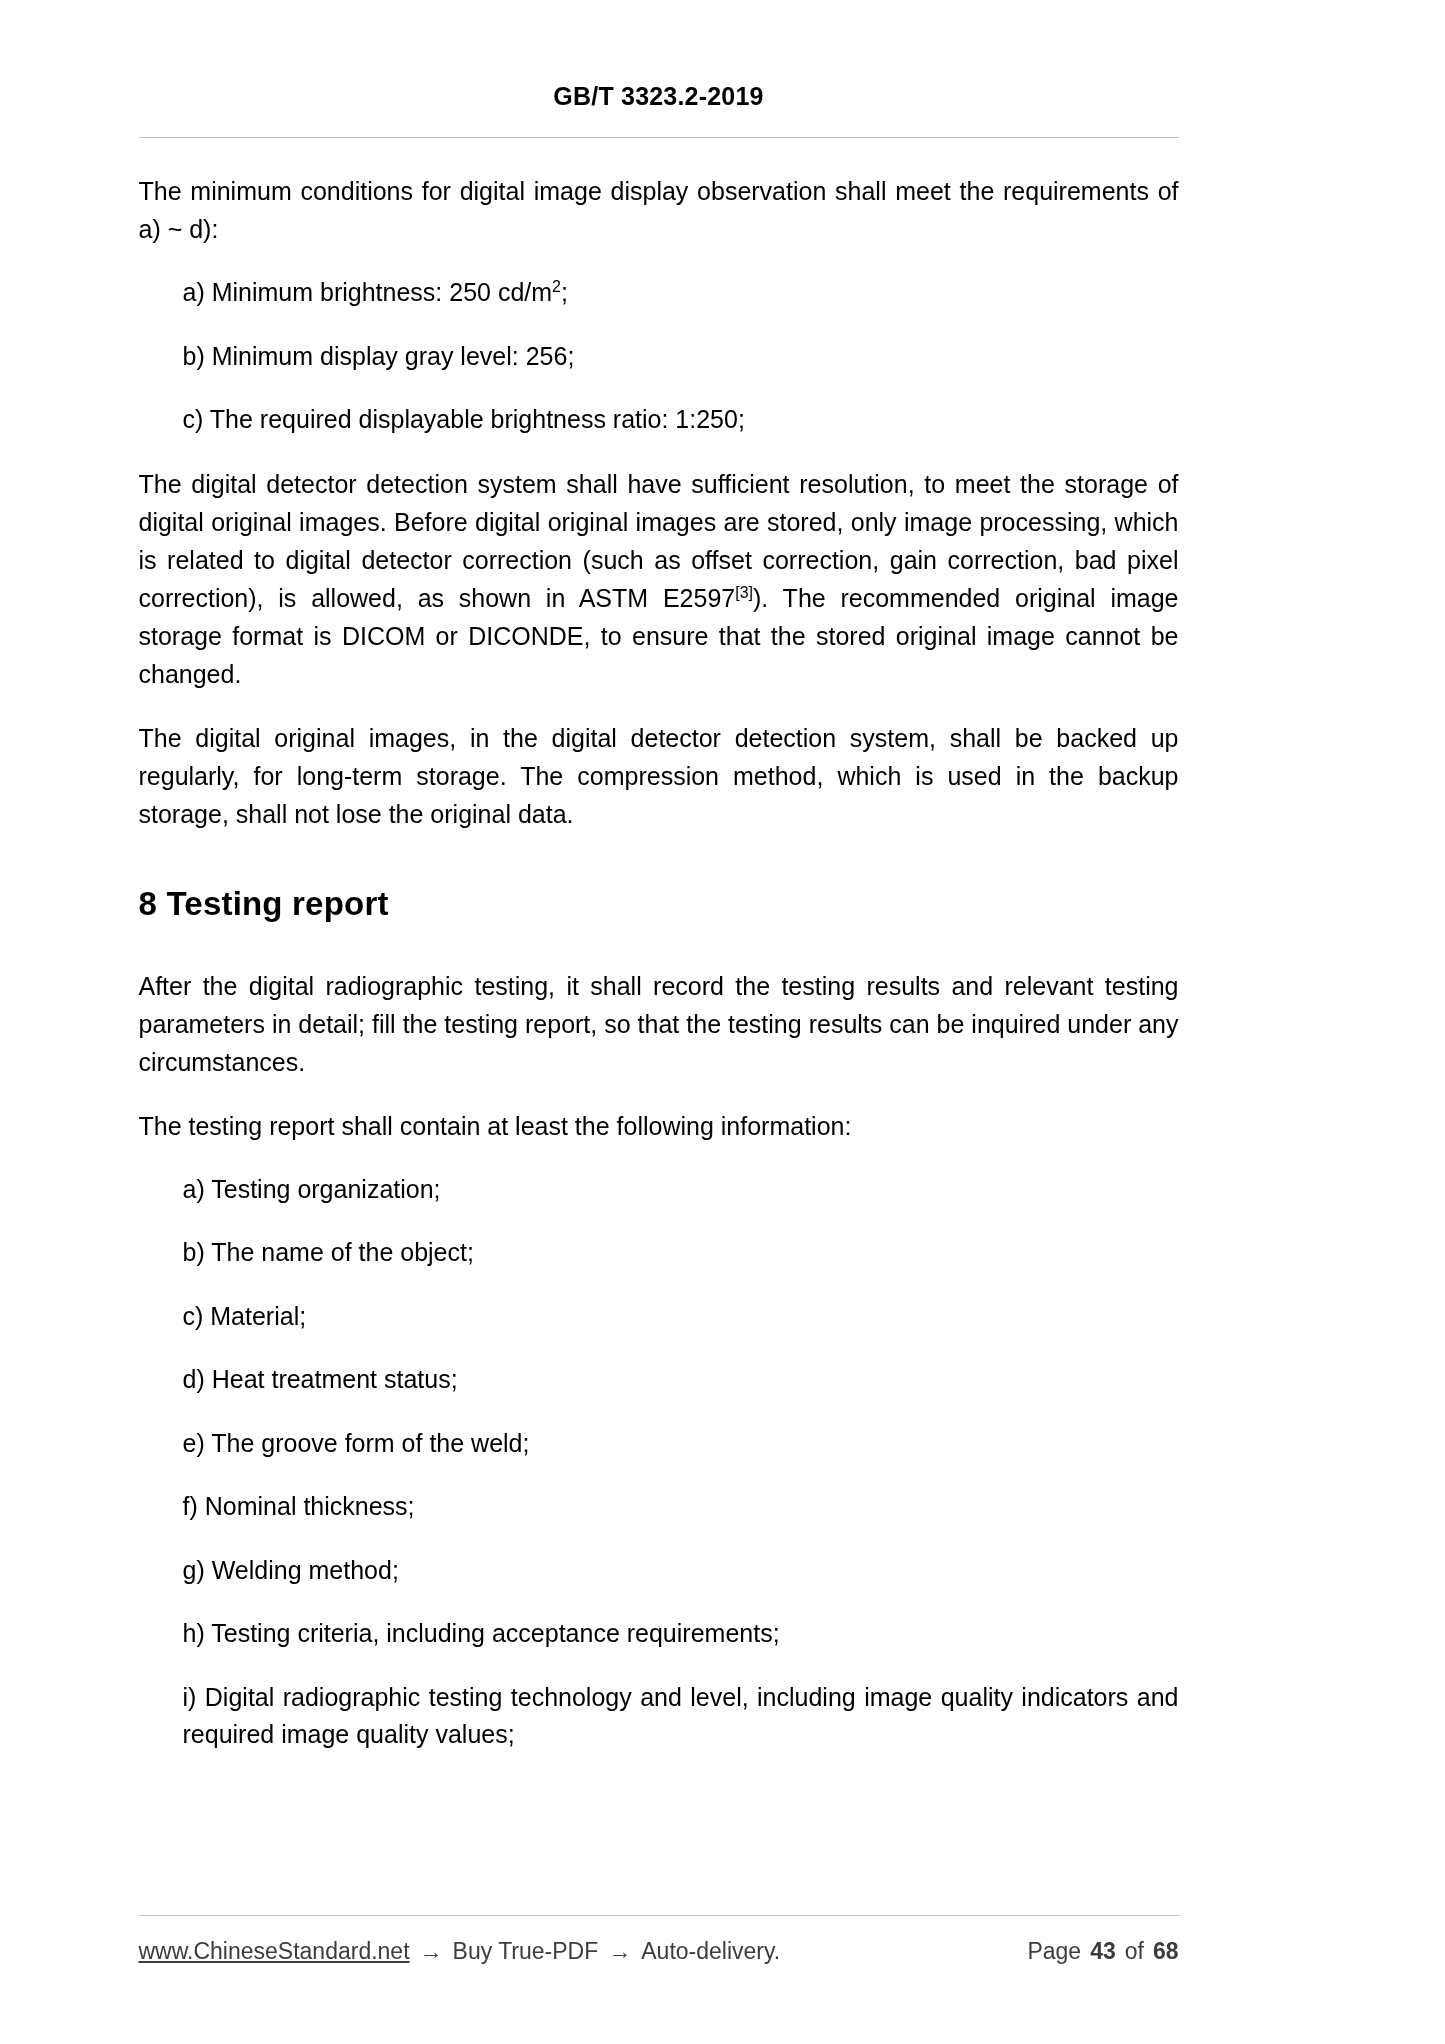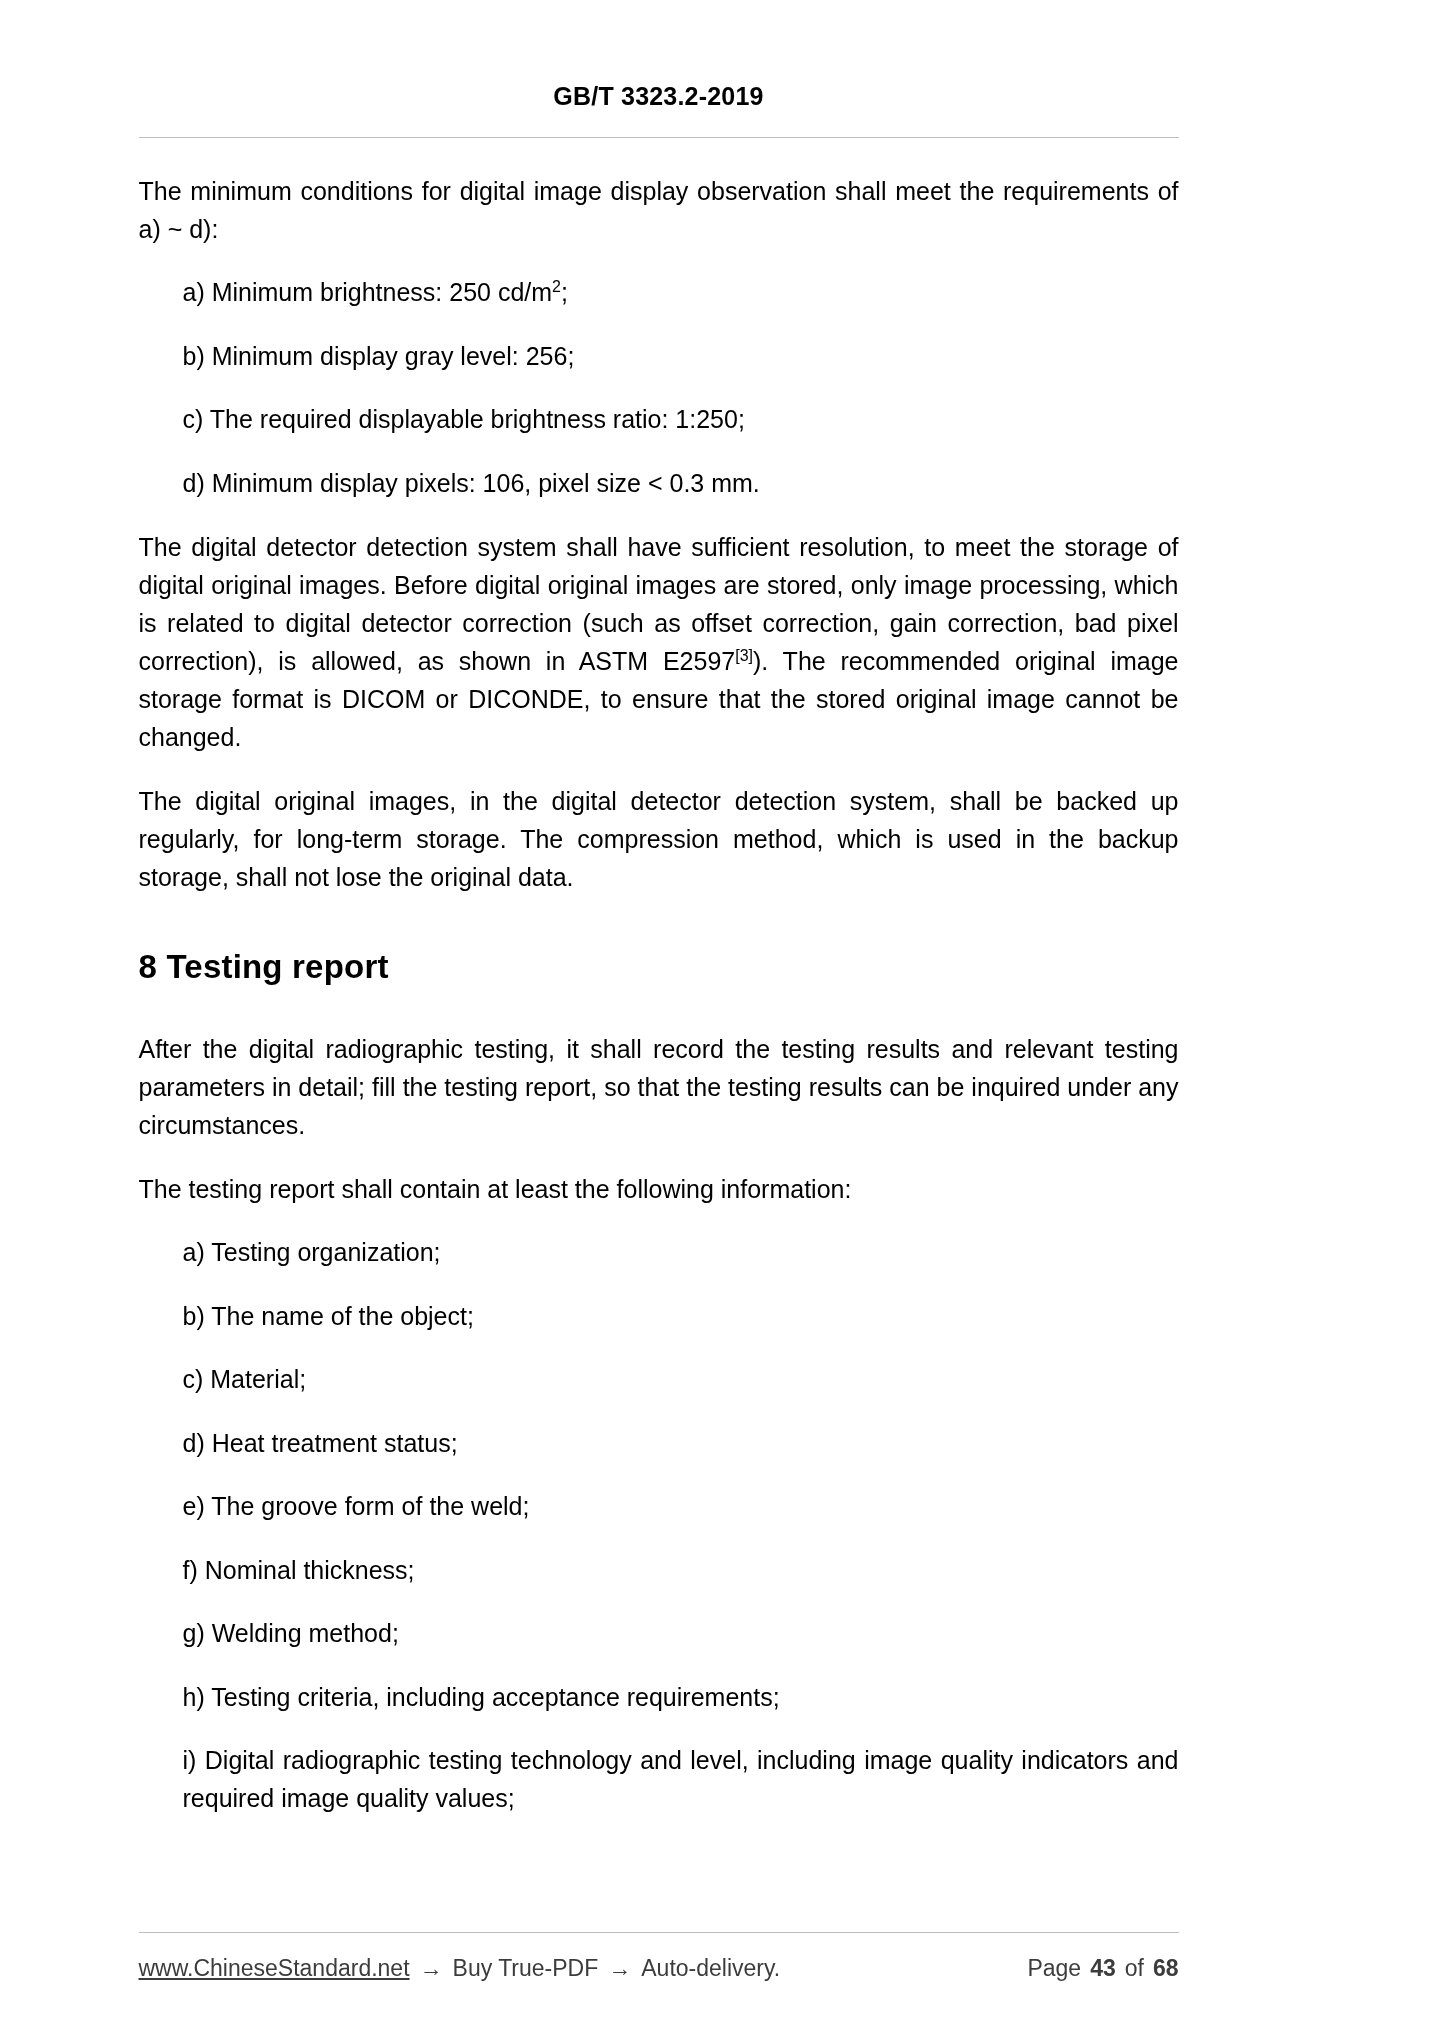--- a/index.html
+++ b/index.html
@@ -70,21 +70,21 @@
     font-size: 16px;
     vertical-align: super;
     line-height: 0;
   }
   .footer {
     position: absolute;
     left: 0;
     right: 0;
     bottom: 62px;
     width: 1040px;
-    margin: 0 auto;
+    margin: 17px auto;
   }
   .footer-rule {
     border-top: 1px solid #bdbdbd;
     margin-bottom: 22px;
   }
   .footer-row {
     display: flex;
     align-items: baseline;
     font-size: 23px;
     color: #3c3c3c;
@@ -135,24 +135,20 @@
     <div class="list-item">
       <span>b)</span>
       <span>Minimum display gray level: 256;</span>
     </div>
 
     <div class="list-item">
       <span>c)</span>
       <span>The required displayable brightness ratio: 1:250;</span>
     </div>
 
-    <div class="list-item">
-      <span>d)</span>
-      <span>Minimum display pixels: 106, pixel size &lt; 0.3 mm.</span>
-    </div>
 
     <p class="body-text"><span>The digital detector detection system shall have sufficient resolution, to meet the storage of digital original images. Before digital original images are stored, only image processing, which is related to digital detector correction (such as offset correction, gain correction, bad pixel correction), is allowed, as shown in ASTM E2597</span><sup>[3]</sup><span>). The recommended original image storage format is DICOM or DICONDE, to ensure that the stored original image cannot be changed.</span></p>
 
     <p class="body-text">The digital original images, in the digital detector detection system, shall be backed up regularly, for long-term storage. The compression method, which is used in the backup storage, shall not lose the original data.</p>
 
     <h2 class="section-title">8 Testing report</h2>
 
     <p class="body-text">After the digital radiographic testing, it shall record the testing results and relevant testing parameters in detail; fill the testing report, so that the testing results can be inquired under any circumstances.</p>
 
     <p class="body-text last-left">The testing report shall contain at least the following information:</p>

